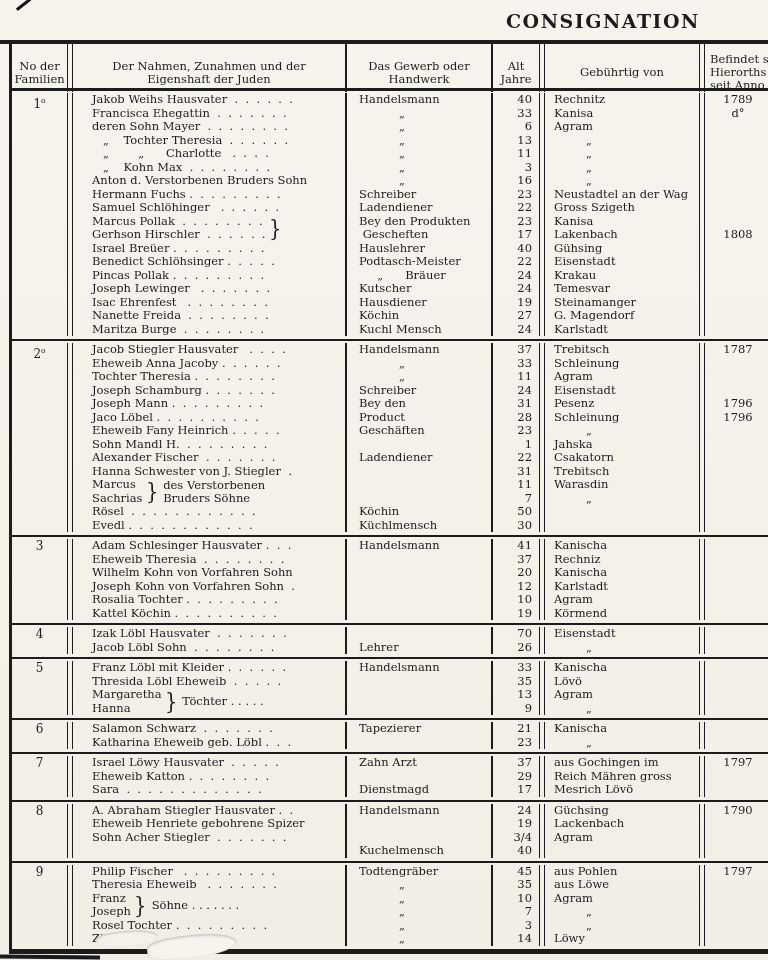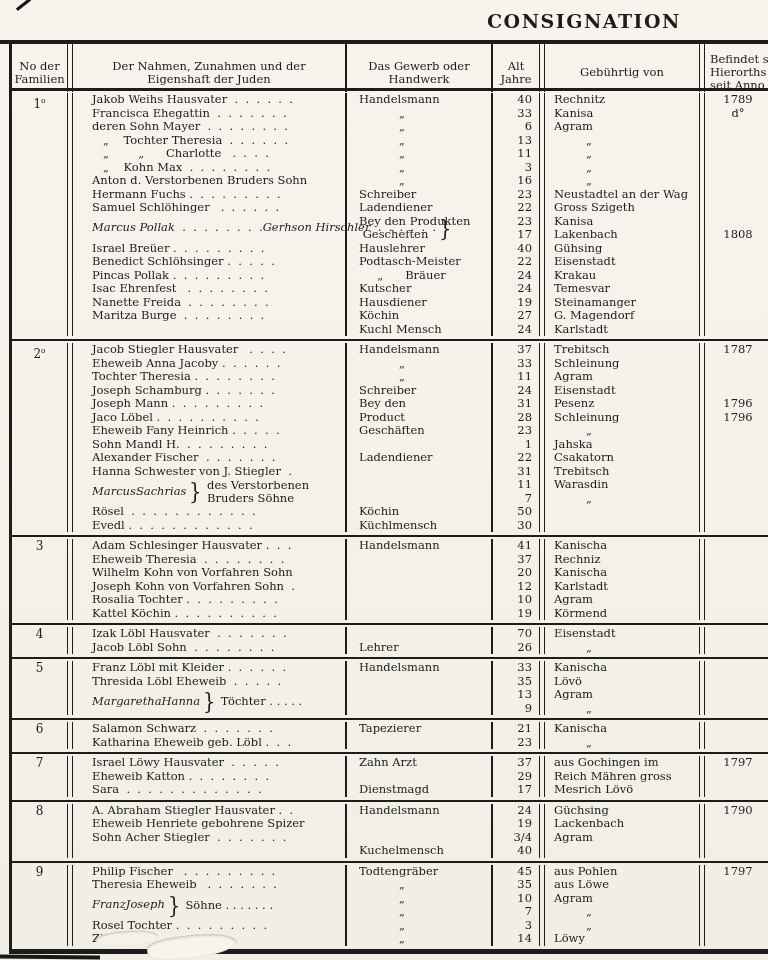--- a/index.html
+++ b/index.html
@@ -3,21 +3,21 @@
 <meta charset="utf-8">
 <style>
   html,body { margin:0; padding:0; }
   .page {
     position:relative; width:768px; height:960px; overflow:hidden;
     background:linear-gradient(180deg,#f7f4ee 0%,#f4f1e9 55%,#f1eee5 100%);
     color:var(--ink,#1c1c1c);
     font-family:"DejaVu Serif", serif;
   }
   .title {
-    position:absolute; top:10px; left:487px; margin:0;
+    position:absolute; top:10px; left:506px; margin:0;
     font-size:19px; font-weight:bold; letter-spacing:1.5px; white-space:nowrap;
   }
   .top-rule { position:absolute; top:40px; left:0; width:768px; height:4px; background:var(--ink,#1c1c1c); }
   .table { position:absolute; top:44px; left:9px; width:759px;
            border-left:3px solid var(--ink,#1c1c1c); border-bottom:5px solid var(--ink,#1c1c1c); }
   .grid-row { display:grid; grid-template-columns:55px 6px 272px 146px 48px 6px 154px 6px 1fr; }
   .spacer { border-left:1.5px solid var(--ink,#1c1c1c); border-right:1.5px solid var(--ink,#1c1c1c); }
   .grid-row > :nth-child(4) { border-left:2px solid var(--ink,#1c1c1c); }
   .grid-row > :nth-child(5) { border-left:2px solid var(--ink,#1c1c1c); }
   .header-row { height:44px; border-bottom:3px solid var(--ink,#1c1c1c); font-size:11.5px; }
@@ -31,21 +31,21 @@
   .num { text-align:center; padding-top:1px; font-size:12px; }
   .num sup { font-size:7.5px; }
   .name { padding-left:19px; }
   .trade { padding-left:12px; }
   .trade .ditto { padding-left:40px; }
   .age { text-align:right; padding-right:7px; }
   .origin { padding-left:9px; }
   .origin .ditto { padding-left:32px; }
   .anno { text-align:center; }
   .brace-group { display:flex; align-items:center; height:27px; }
-  .brace-names { display:flex; flex-direction:row;font-style:italic; }
+  .brace-names { display:flex; flex-direction:column; }
   .brace-glyph { font-size:23px; line-height:27px; margin:0 4px 0 2px; transform:scaleX(0.85); }
   .brace-label { white-space:pre-line; line-height:13px; }
   .artifact-slash { position:absolute; top:3px; left:15px; width:17px; height:3px;
                     background:#151515; transform:rotate(-38deg); }
   .artifact-tear1 { position:absolute; left:96px; top:931px; width:62px; height:15px;
                     background:#f4f1e9; transform:rotate(-4deg); border-radius:45%;
                     box-shadow:inset 0 1px 2px #c4bdad; }
   .artifact-tear2 { position:absolute; left:147px; top:935px; width:90px; height:23px;
                     background:#f7f4ee; transform:rotate(-7deg);
                     border-radius:40% 60% 55% 45%; box-shadow:inset 0 1px 3px #b9b2a4; }
@@ -97,20 +97,21 @@
             <div class="brace-group">
               <div class="brace-names">
                 <div class="line">Marcus Pollak  .  .  .  .  .  .  .  .</div>
                 <div class="line">Gerhson Hirschler  .  .  .  .  .  .</div>
               </div>
               <div class="brace-glyph">}</div>
             </div>
             <div class="line">Israel Breüer .  .  .  .  .  .  .  .  .</div>
             <div class="line">Benedict Schlöhsinger .  .  .  .  .</div>
             <div class="line">Pincas Pollak .  .  .  .  .  .  .  .  .</div>
+            <div class="line">Joseph Lewinger   .  .  .  .  .  .  .</div>
             <div class="line">Isac Ehrenfest   .  .  .  .  .  .  .  .</div>
             <div class="line">Nanette Freida  .  .  .  .  .  .  .  .</div>
             <div class="line">Maritza Burge  .  .  .  .  .  .  .  .</div>
           </div>
           <div class="cell trade">
             <div class="line">Handelsmann</div>
             <div class="line ditto">„</div>
             <div class="line ditto">„</div>
             <div class="line ditto">„</div>
             <div class="line ditto">„</div>

